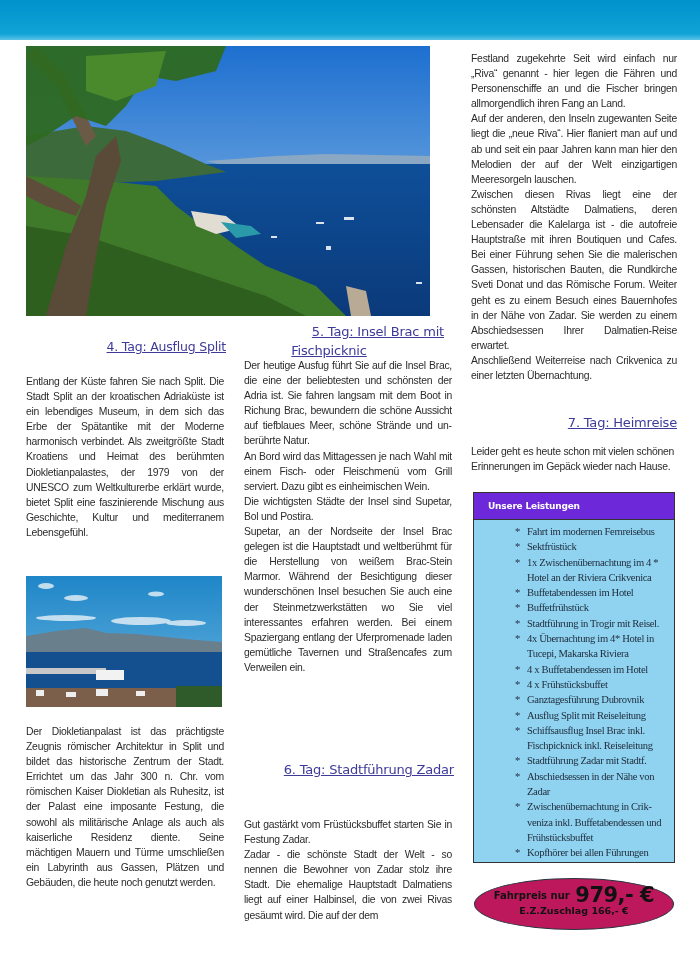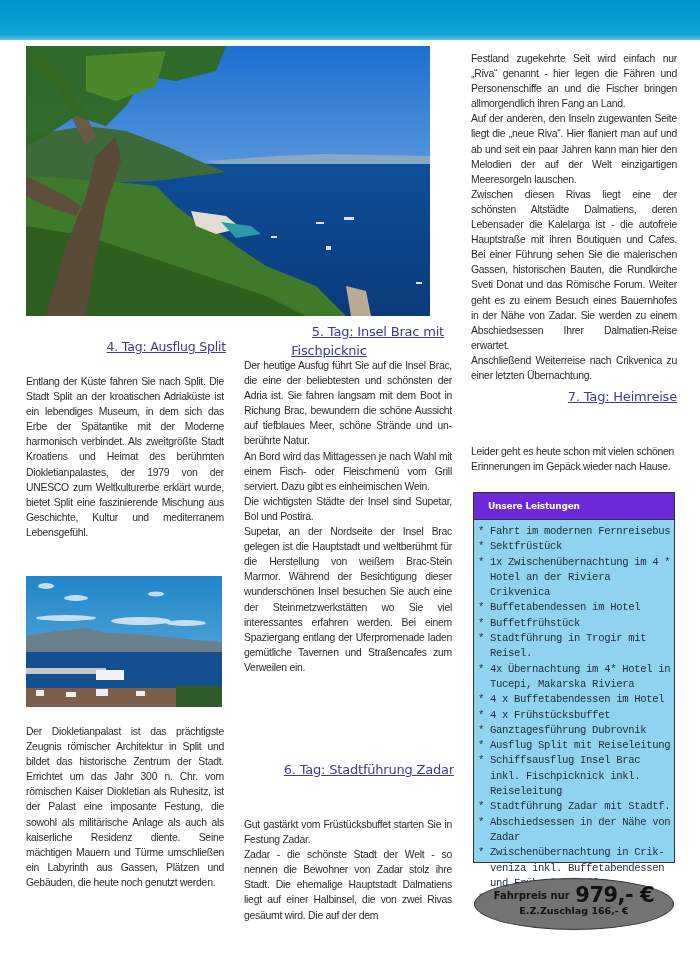--- a/index.html
+++ b/index.html
@@ -37,29 +37,29 @@
     position: absolute; left: 473px; top: 492px; width: 202px; height: 371px;
     background: #8fd3f0; border: 1.5px solid #333; 
   }
   .services-head {
     height: 27px; background: #6d28d9; border-bottom: 1.5px solid #333;
     color: #fff; font-family: "DejaVu Sans", sans-serif; font-weight: bold; font-size: 9px;
     padding: 8px 0 0 14px; letter-spacing: -0.2px;
   }
   .services ul { list-style: none; padding: 4px 2px 0 4px; }
   .services li {
-    font-family: Liberation Mono, monospace; font-size: 10.6px; line-height: 15.3px;
-    color: #1f2a3a; padding-left: 12px; text-indent: -12px; letter-spacing: -0.35px;
+    font-family: Liberation Serif, serif; font-size: 10.6px; line-height: 15.3px;
+    color: #1f2a3a; padding-left: 12px; text-indent: -12px; letter-spacing: -0.35px; margin-left: 37px;
   }
   .services li .bullet { display: inline-block; width: 12px; text-indent: 0; }
 
   
   .price {
     position: absolute; left: 474px; top: 878px; width: 200px; height: 52px;
-    border-radius: 50%; background: #737373; border: 1.5px solid #2b3540;
+    border-radius: 50%; background: #be185d; border: 1.5px solid #2b3540;
     text-align: center; color: #111;
   }
   .price-line1 { margin-top: 4px; font-family: "DejaVu Sans", sans-serif; font-weight: bold; }
   .price-label { font-size: 10px; vertical-align: middle; }
   .price-amount { font-size: 21px; vertical-align: middle; letter-spacing: -0.5px; }
   .price-line2 { font-family: "DejaVu Sans", sans-serif; font-weight: bold; font-size: 9.5px; margin-top: -2px; }
 </style>
 </head>
 <body>
 
@@ -163,21 +163,21 @@
   <p>Zadar - die schönste Stadt der Welt - so nennen die Bewohner von Zadar stolz ihre Stadt. Die ehemalige Hauptstadt Dal­matiens liegt auf einer Halbinsel, die von zwei Rivas gesäumt wird. Die auf der dem</p>
 </div>
 
 <div class="col body-text" style="left:471px; top:51px; width:206px;">
   <p>Festland zugekehrte Seit wird einfach nur „Riva“ genannt - hier legen die Fähren und Personenschiffe an und die Fischer brin­gen allmorgendlich ihren Fang an Land.</p>
   <p>Auf der anderen, den Inseln zugewanten Seite liegt die „neue Riva“. Hier flaniert man auf und ab und seit ein paar Jahren kann man hier den Melodien der auf der Welt einzigartigen Meeresorgeln lau­schen.</p>
   <p>Zwischen diesen Rivas liegt eine der schönsten Altstädte Dalmatiens, deren Lebensader die Kalelarga ist - die auto­freie Hauptstraße mit ihren Boutiquen und Cafes. Bei einer Führung sehen Sie die malerischen Gassen, historischen Bauten, die Rundkirche Sveti Donat und das Römi­sche Forum. Weiter geht es zu einem Be­such eines Bauernhofes in der Nähe von Zadar. Sie werden zu einem Abschieds­essen Ihrer Dalmatien-Reise erwartet.</p>
   <p>Anschließend Weiterreise nach Crik­venica zu einer letzten Übernachtung.</p>
 </div>
 
-<div class="col" style="left:471px; top:388px; width:206px;">
+<div class="col" style="left:471px; top:414px; width:206px;">
   <div class="heading" style="font-size:13px;">7. Tag: Heimreise</div>
 </div>
 <div class="col body-text" style="left:471px; top:444px; width:206px; text-align:left;">
   <p>Leider geht es heute schon mit vielen schönen Erinnerungen im Gepäck wieder nach Hause.</p>
 </div>
 
 <div class="services">
   <div class="services-head">Unsere Leistungen</div>
   <ul>
     <li><span class="bullet">*</span><span>Fahrt im modernen Fernreisebus</span></li>

